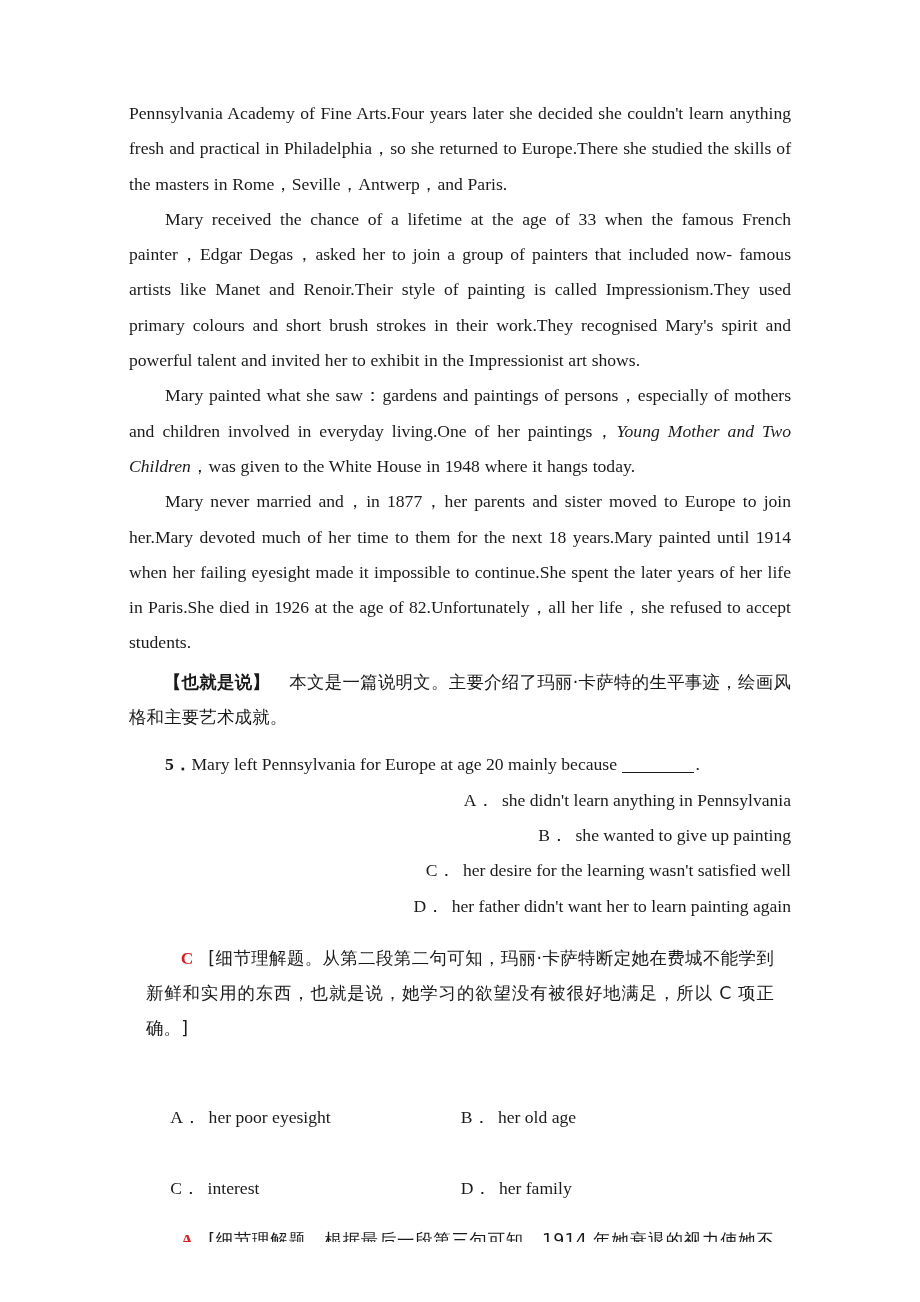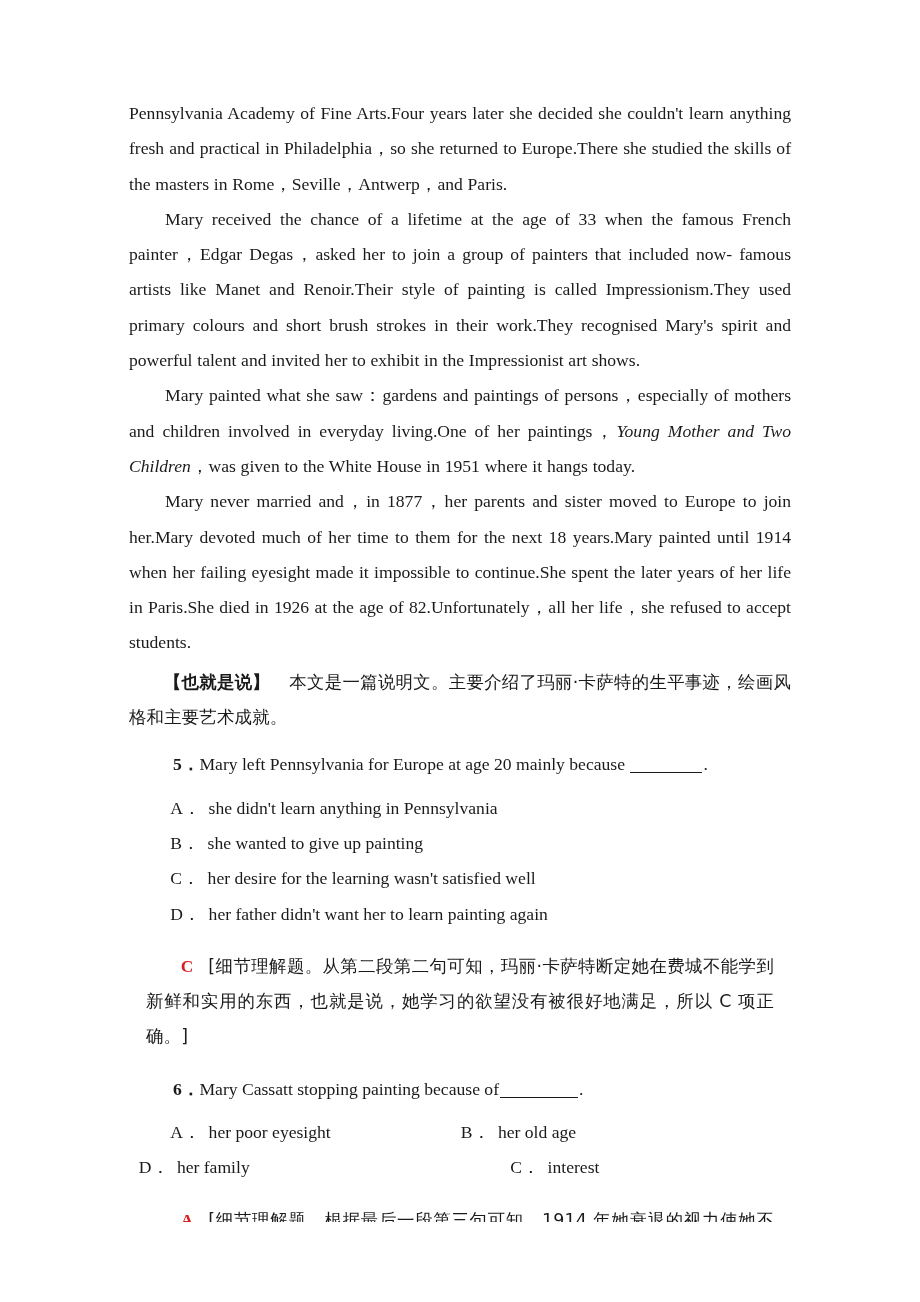--- a/index.html
+++ b/index.html
@@ -60,21 +60,21 @@
   .cn-gap {
     display: inline-block;
     width: 1.1em;
   }
 
   
   .question-block {
     margin-top: 12px;
   }
   p.q-stem {
-    margin: 8px;
+    margin: 0;
     font-size: 17.6px;
     line-height: 35.3px;
     text-indent: 2.05em;
     text-align: left;
   }
   .q-num {
     font-weight: bold;
   }
   .q-dot {
     font-weight: bold;
@@ -89,38 +89,39 @@
   }
   .blank-line.wide {
     width: 78px;
   }
 
   p.q-option {
     margin: 0;
     font-size: 17.6px;
     line-height: 35.3px;
     text-indent: 2.35em;
-    text-align: left;
+    text-align: right;
   }
   .opt-letter {
     letter-spacing: 0;
   }
   .opt-sep {
     display: inline-block;
     width: 0.45em;
   }
 
   
   .opt-row {
     display: flex;
     font-size: 17.6px;
     line-height: 35.3px;
   }
   .opt-row .col {
     box-sizing: border-box;
+    margin-top: 36px;
   }
   .opt-row .col.left {
     width: 322px;
     padding-left: 2.35em;
   }
   .opt-row .col.right {
     width: 340px;
     padding-left: 0.55em;
   }
 
@@ -151,21 +152,21 @@
 <body style="color: rgb(26, 26, 26); background: rgb(255, 255, 255);">
 
 <div class="page">
   <div class="body-col">
 
     <div>
       <p class="passage cont">Pennsylvania Academy of Fine Arts.Four years later she decided she couldn't learn anything fresh and practical in Philadelphia，so she returned to Europe.There she studied the skills of the masters in Rome，Seville，Antwerp，and Paris.</p>
 
       <p class="passage">Mary received the chance of a lifetime at the age of 33 when the famous French painter，Edgar Degas，asked her to join a group of painters that included now- famous artists like Manet and Renoir.Their style of painting is called Impressionism.They used primary colours and short brush strokes in their work.They recognised Mary's spirit and powerful talent and invited her to exhibit in the Impressionist art shows.</p>
 
-      <p class="passage"><span>Mary painted what she saw：gardens and paintings of persons，especially of mothers and children involved in everyday living.One of her paintings，</span><span class="italic-title">Young Mother and Two Children</span><span>，was given to the White House in 1951 where it hangs today.</span></p>
+      <p class="passage"><span>Mary painted what she saw：gardens and paintings of persons，especially of mothers and children involved in everyday living.One of her paintings，</span><span class="italic-title">Young Mother and Two Children</span><span>，was given to the White House in 1948 where it hangs today.</span></p>
 
       <p class="passage">Mary never married and，in 1877，her parents and sister moved to Europe to join her.Mary devoted much of her time to them for the next 18 years.Mary painted until 1914 when her failing eyesight made it impossible to continue.She spent the later years of her life in Paris.She died in 1926 at the age of 82.Unfortunately，all her life，she refused to accept students.</p>
     </div>
 
     <p class="cn-note"><span class="cn-label">【也就是说】</span><span class="cn-gap"></span><span>本文是一篇说明文。主要介绍了玛丽·卡萨特的生平事迹，绘画风格和主要艺术成就。</span></p>
 
     <div class="question-block">
       <p class="q-stem"><span class="q-num">5</span><span class="q-dot">．</span><span>Mary left Pennsylvania for Europe at age 20 mainly because </span><span class="blank-line"></span><span>.</span></p>
 
       <p class="q-option"><span class="opt-letter">A</span><span>．</span><span class="opt-sep"></span><span>she didn't learn anything in Pennsylvania</span></p>
@@ -173,30 +174,29 @@
       <p class="q-option"><span class="opt-letter">B</span><span>．</span><span class="opt-sep"></span><span>she wanted to give up painting</span></p>
 
       <p class="q-option"><span class="opt-letter">C</span><span>．</span><span class="opt-sep"></span><span>her desire for the learning wasn't satisfied well</span></p>
 
       <p class="q-option"><span class="opt-letter">D</span><span>．</span><span class="opt-sep"></span><span>her father didn't want her to learn painting again</span></p>
 
       <p class="answer-note"><span class="answer-letter" id="ans5" style="color: rgb(216, 30, 32);">C</span><span class="ans-gap"></span><span>[细节理解题。从第二段第二句可知，玛丽·卡萨特断定她在费城不能学到新鲜和实用的东西，也就是说，她学习的欲望没有被很好地满足，所以 C 项正确。]</span></p>
     </div>
 
     <div class="question-block">
-      <p class="q-stem"><span class="q-num">6</span><span class="q-dot">．</span><span>Mary Cassatt stopping painting because of</span><span class="blank-line wide"></span><span>.</span></p>
 
       <div class="opt-row">
         <div class="col left"><span class="opt-letter">A</span><span>．</span><span class="opt-sep"></span><span>her poor eyesight</span></div>
         <div class="col right"><span class="opt-letter">B</span><span>．</span><span class="opt-sep"></span><span>her old age</span></div>
       </div>
 
       <div class="opt-row">
+        <div class="col left"><span class="opt-letter">C</span><span>．</span><span class="opt-sep"></span><span>interest</span></div>
         <div class="col right"><span class="opt-letter">D</span><span>．</span><span class="opt-sep"></span><span>her family</span></div>
-        <div class="col left"><span class="opt-letter">C</span><span>．</span><span class="opt-sep"></span><span>interest</span></div>
       </div>
 
       <div class="clip-last">
         <p class="answer-note"><span class="answer-letter" id="ans6" style="color: rgb(216, 30, 32);">A</span><span class="ans-gap"></span><span>[细节理解题。根据最后一段第三句可知，1914 年她衰退的视力使她不能</span></p>
       </div>
     </div>
 
   </div>
 </div>
 

